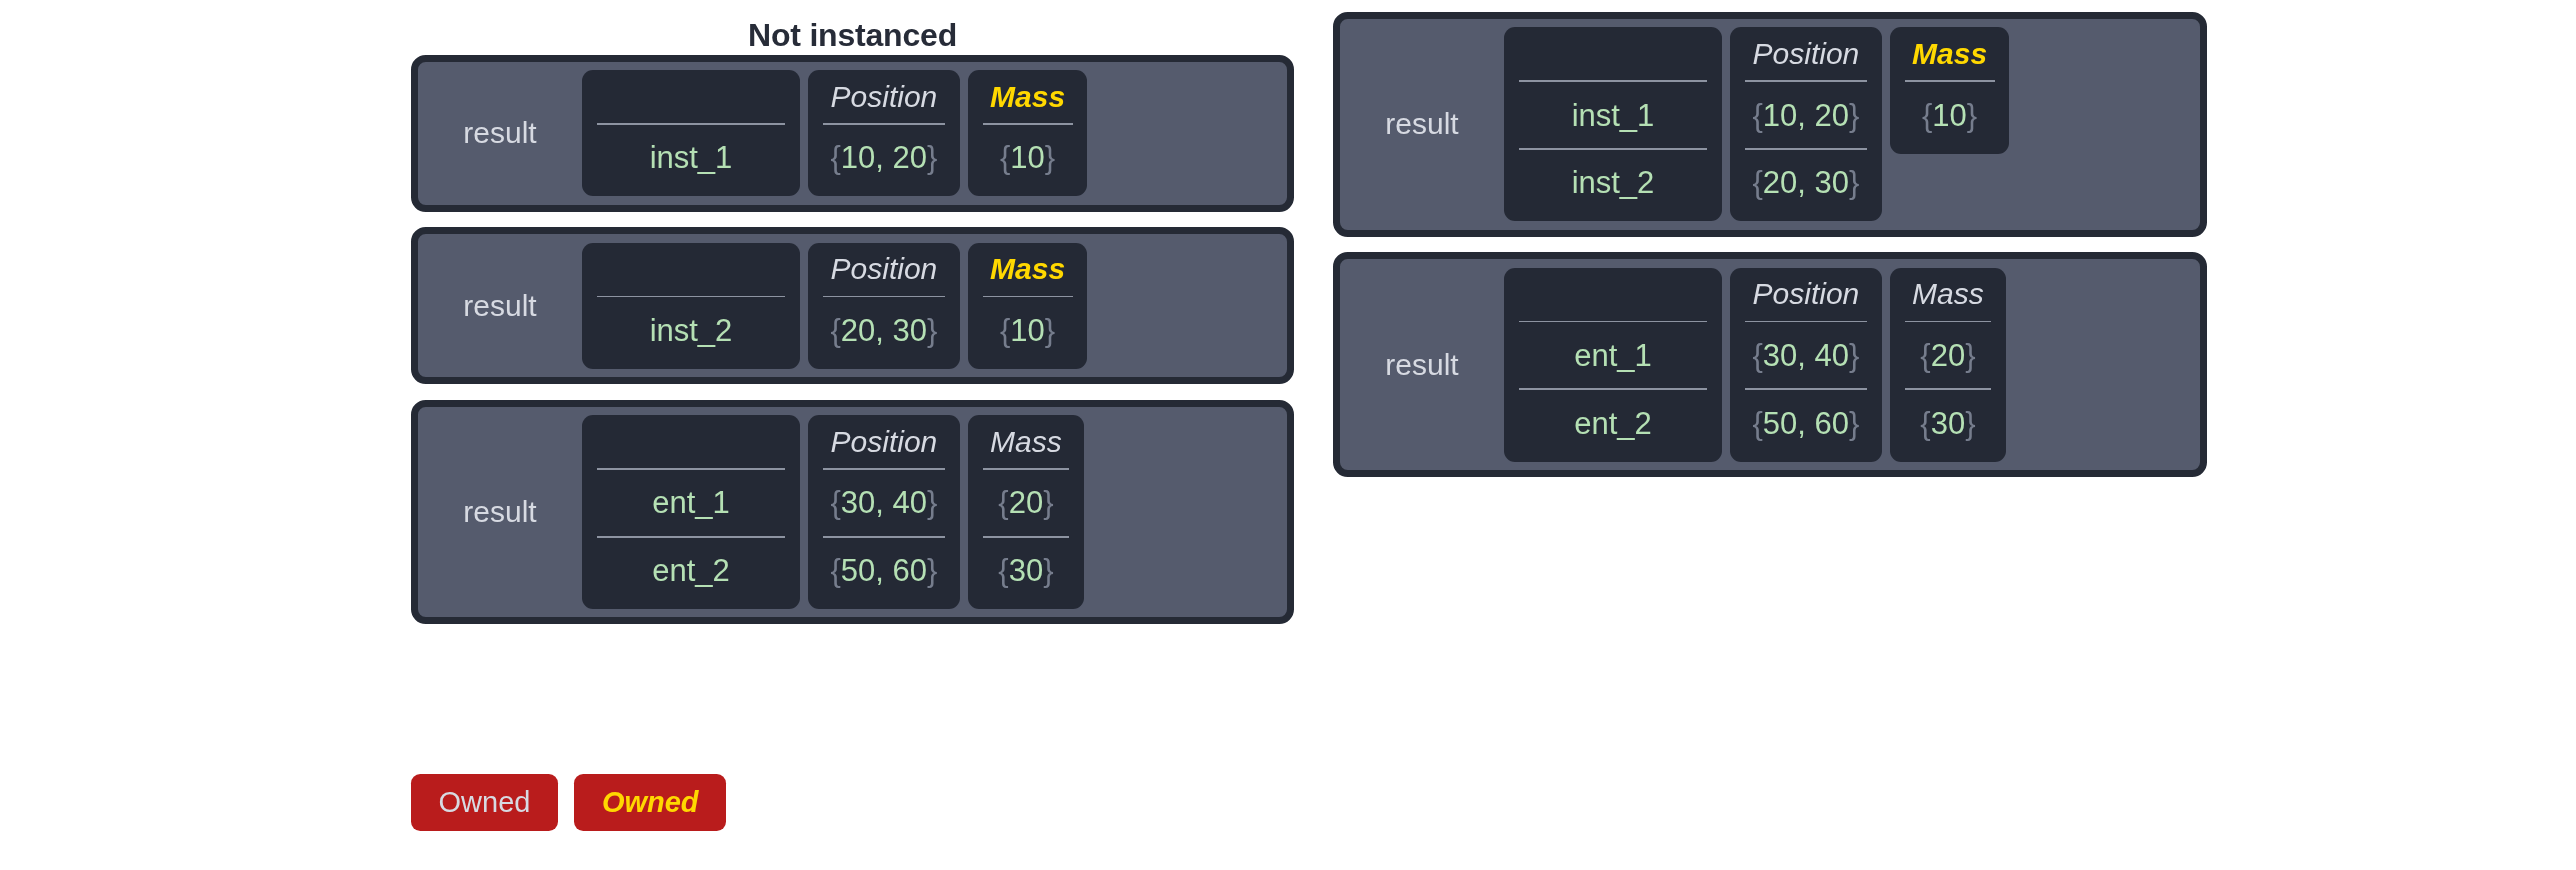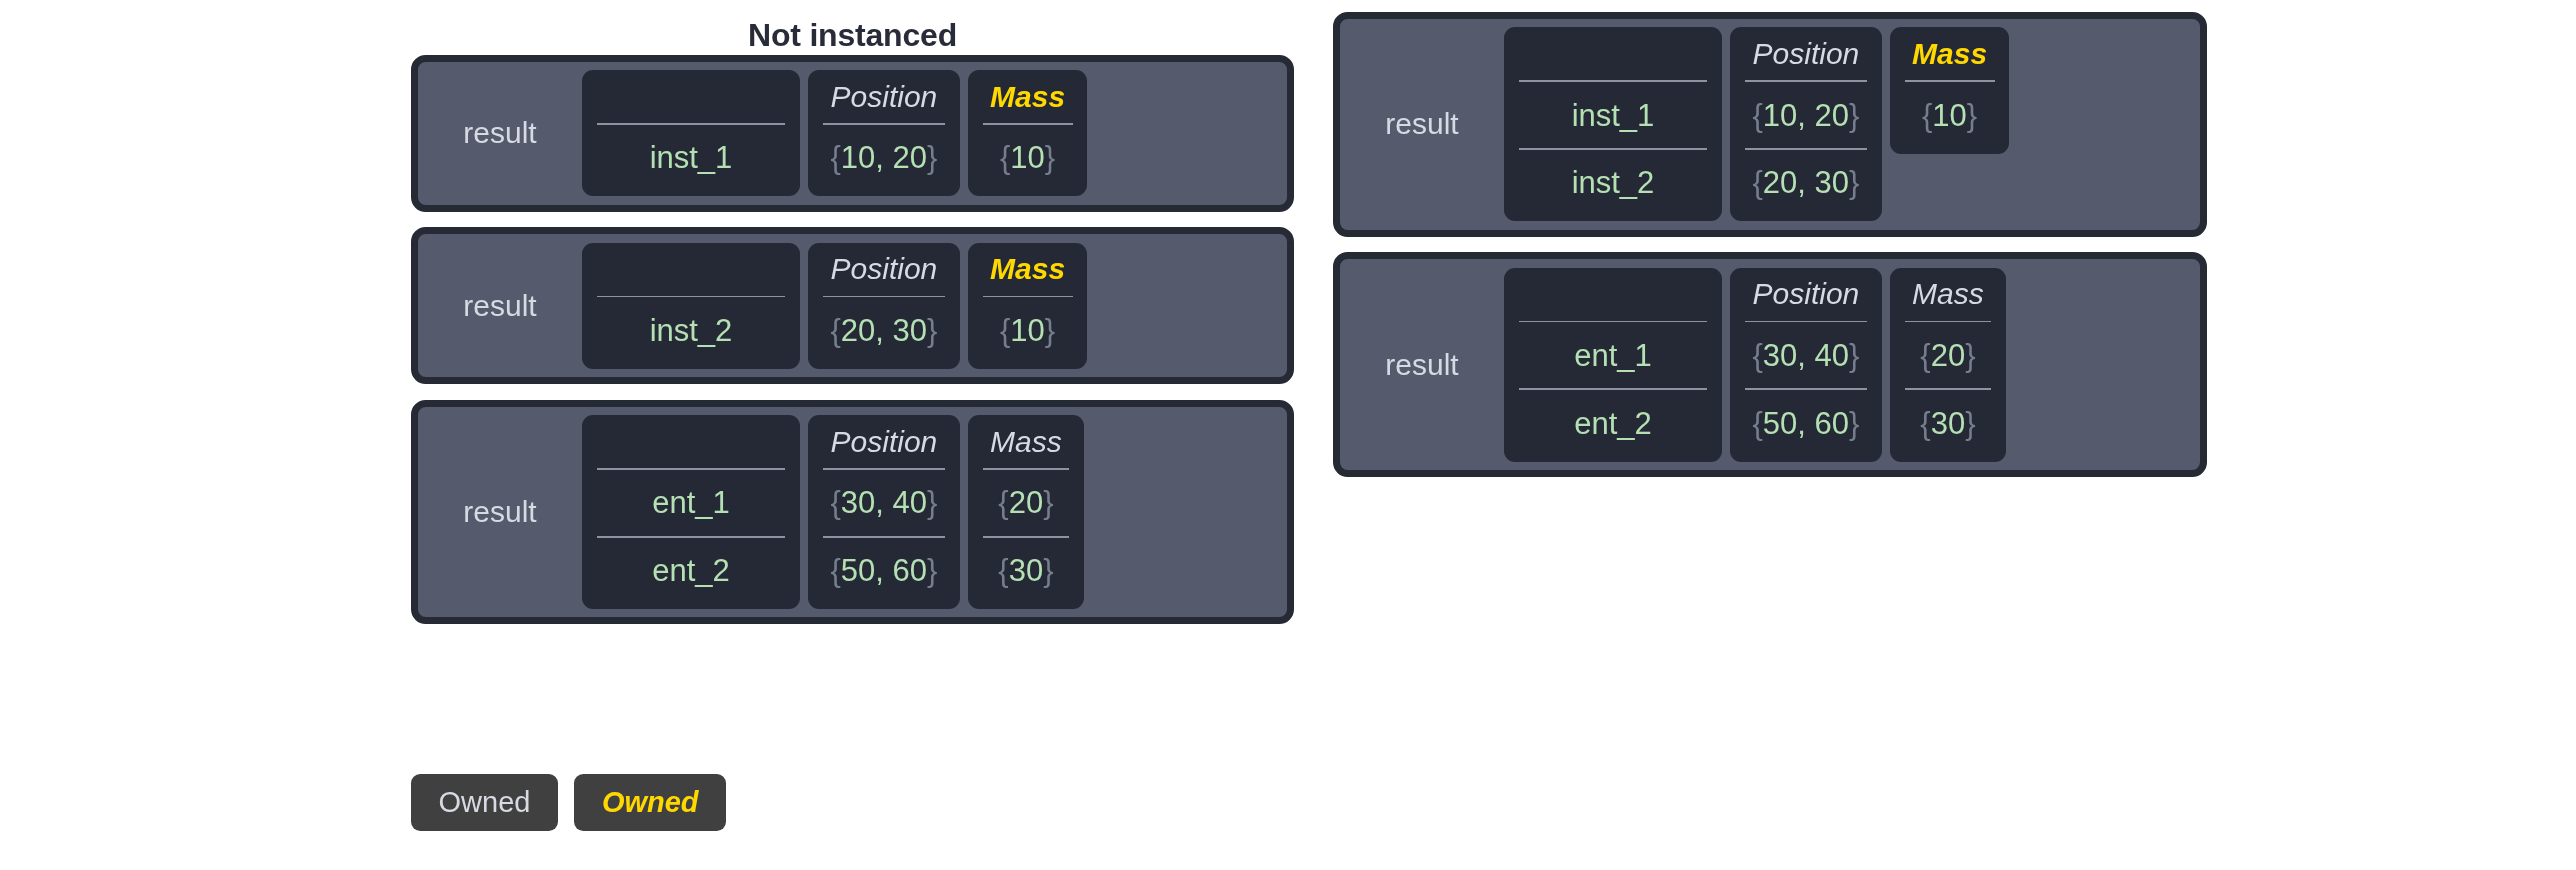--- a/index.html
+++ b/index.html
@@ -131,21 +131,21 @@
   .legend {
     position: absolute;
     left: 411px;
     top: 774px;
     display: flex;
     flex-direction: row;
     gap: 16.5px;
   }
   .chip {
     box-sizing: border-box;
-    background: #404040;
+    background: #b91c1c;
     border-radius: 9.2px;
     height: 57px;
     padding: 0 27.5px;
     display: flex;
     align-items: center;
     justify-content: center;
     font-size: 29px;
     line-height: 1;
     color: #d7dae2;
     white-space: nowrap;

